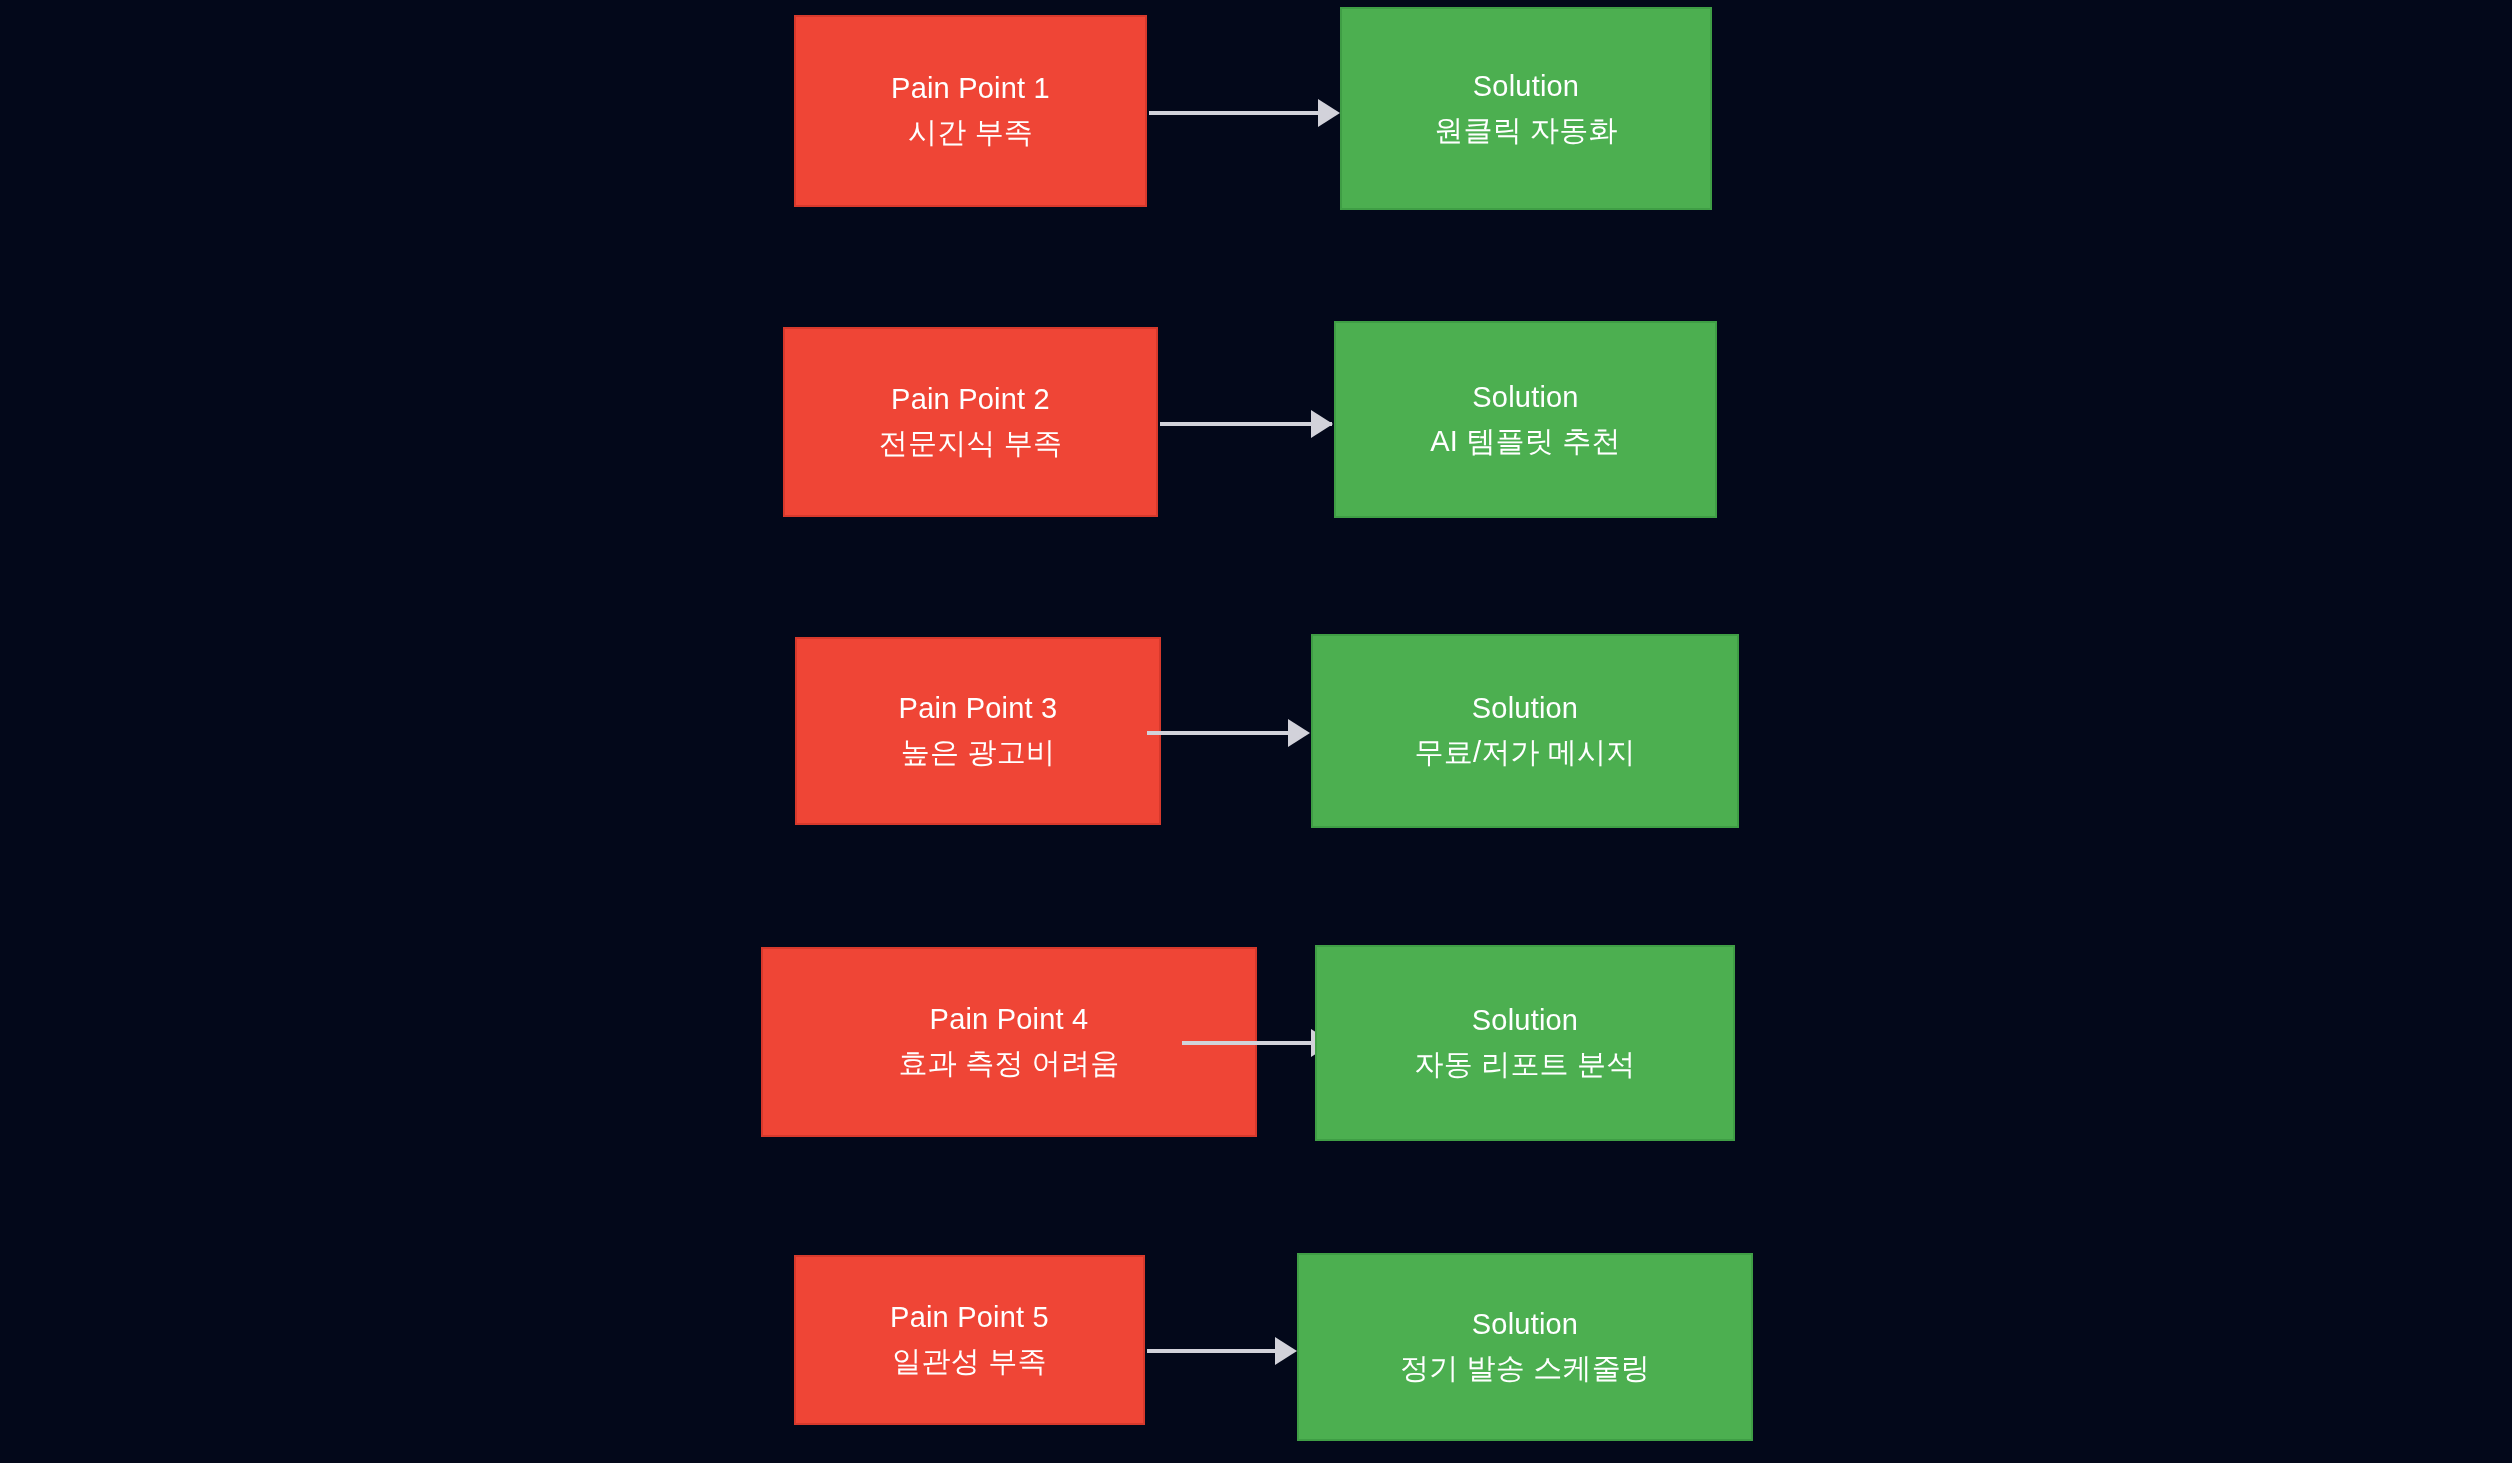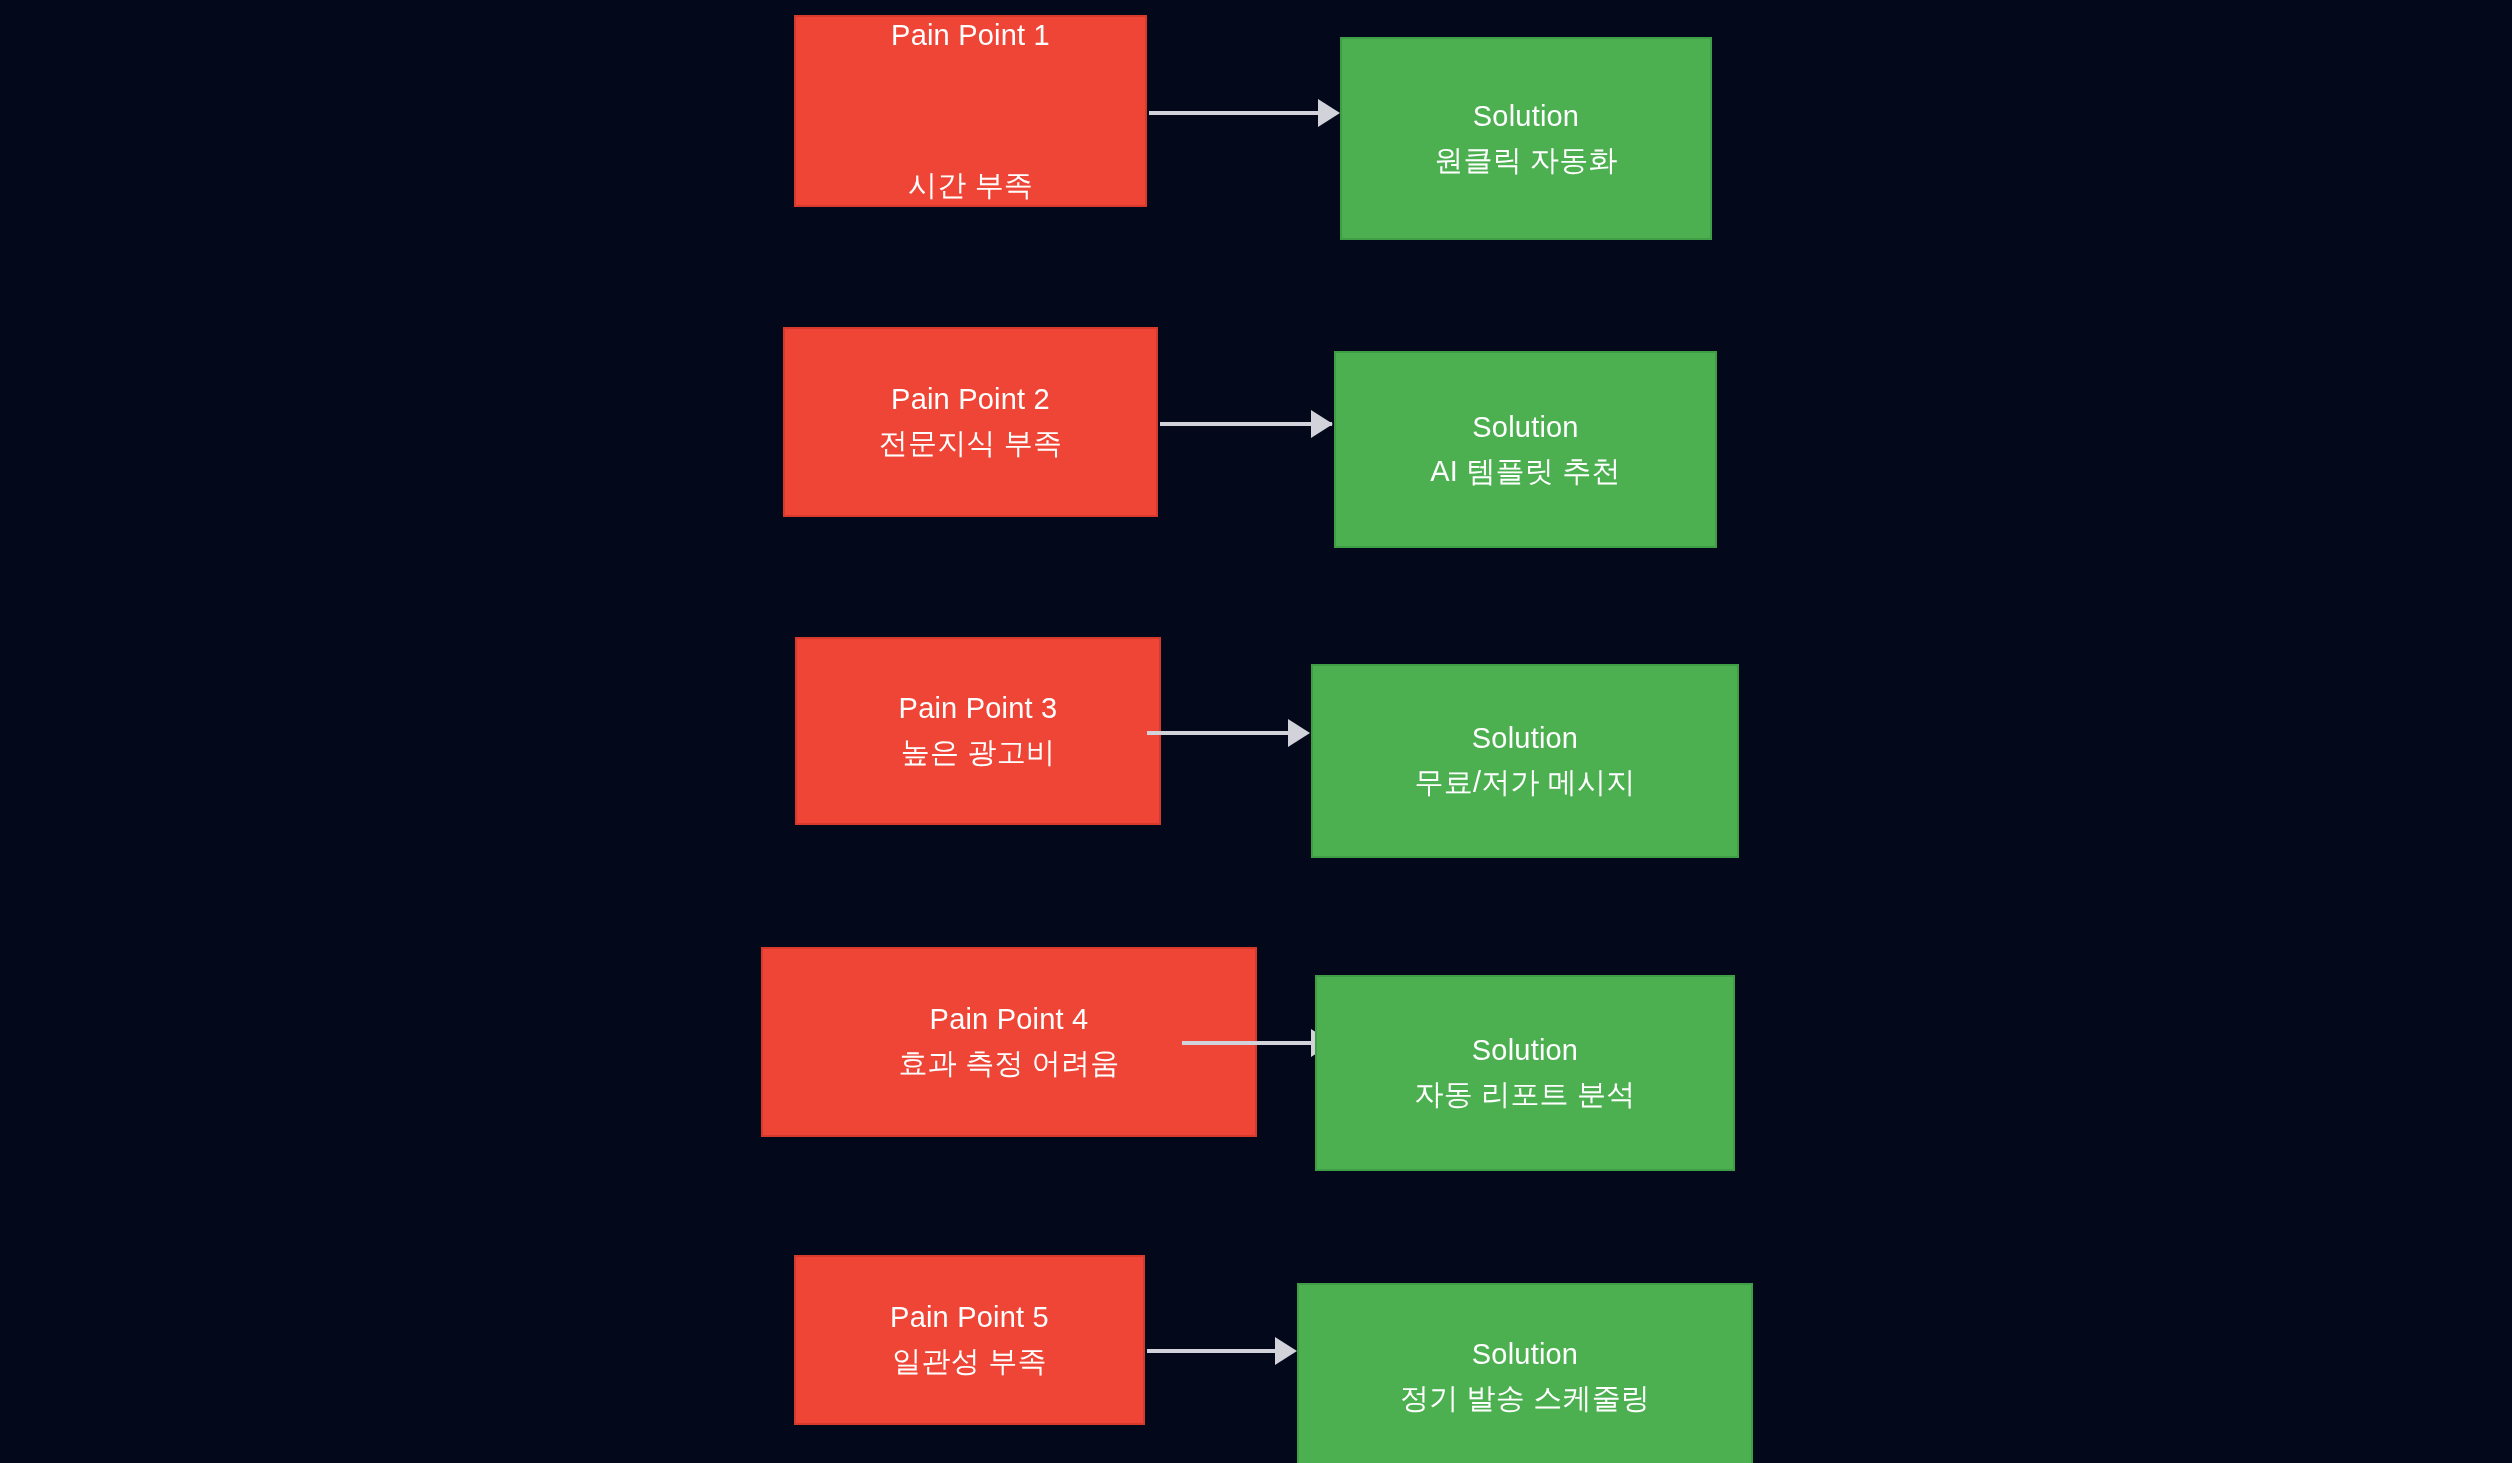--- a/index.html
+++ b/index.html
@@ -37,21 +37,20 @@
   }
 
   .node.pain {
     background: #ef4536;
     border: 2.8px solid #d7392c;
   }
 
   .node.solution {
     background: #4caf50;
     border: 2.8px solid #3f9e45;
-    margin-top: 30px;
   }
 
   .node .line1,
   .node .line2 {
     display: block;
     white-space: nowrap;
   }
   .node .line2 {
     margin-top: 6.5px;
   }
@@ -68,21 +67,21 @@
     height: 0;
     border-top: 14px solid transparent;
     border-bottom: 14px solid transparent;
     border-left: 22px solid #d2d2da;
   }
 </style>
 </head>
 <body>
 
 <div id="canvas" style="background: rgb(3, 8, 26);">
-    <div class="node pain" style="left: 794px; top: 14.8px; width: 353px; height: 192px; background: rgb(239, 69, 54); border-color: rgb(215, 57, 44); justify-content: space-between;">
+    <div class="node pain" style="left: 794px; top: 14.8px; width: 353px; height: 192px; background: rgb(239, 69, 54); border-color: rgb(215, 57, 44);">
       <span class="line1">Pain Point 1</span>
       <span class="line2">시간 부족</span>
     </div>
     <div class="edge" style="left: 1149px; top: 111px; width: 180px; background: rgb(210, 210, 218);"></div>
     <div class="arrowhead" style="left: 1318px; top: 99px; border-left-color: rgb(210, 210, 218);"></div>
     <div class="node solution" style="left: 1340px; top: 7.4px; width: 372px; height: 203px; background: rgb(76, 175, 80); border-color: rgb(63, 158, 69);">
       <span class="line1">Solution</span>
       <span class="line2">원클릭 자동화</span>
     </div>
     <div class="node pain" style="left: 783px; top: 327px; width: 375px; height: 190px; background: rgb(239, 69, 54); border-color: rgb(215, 57, 44);">

